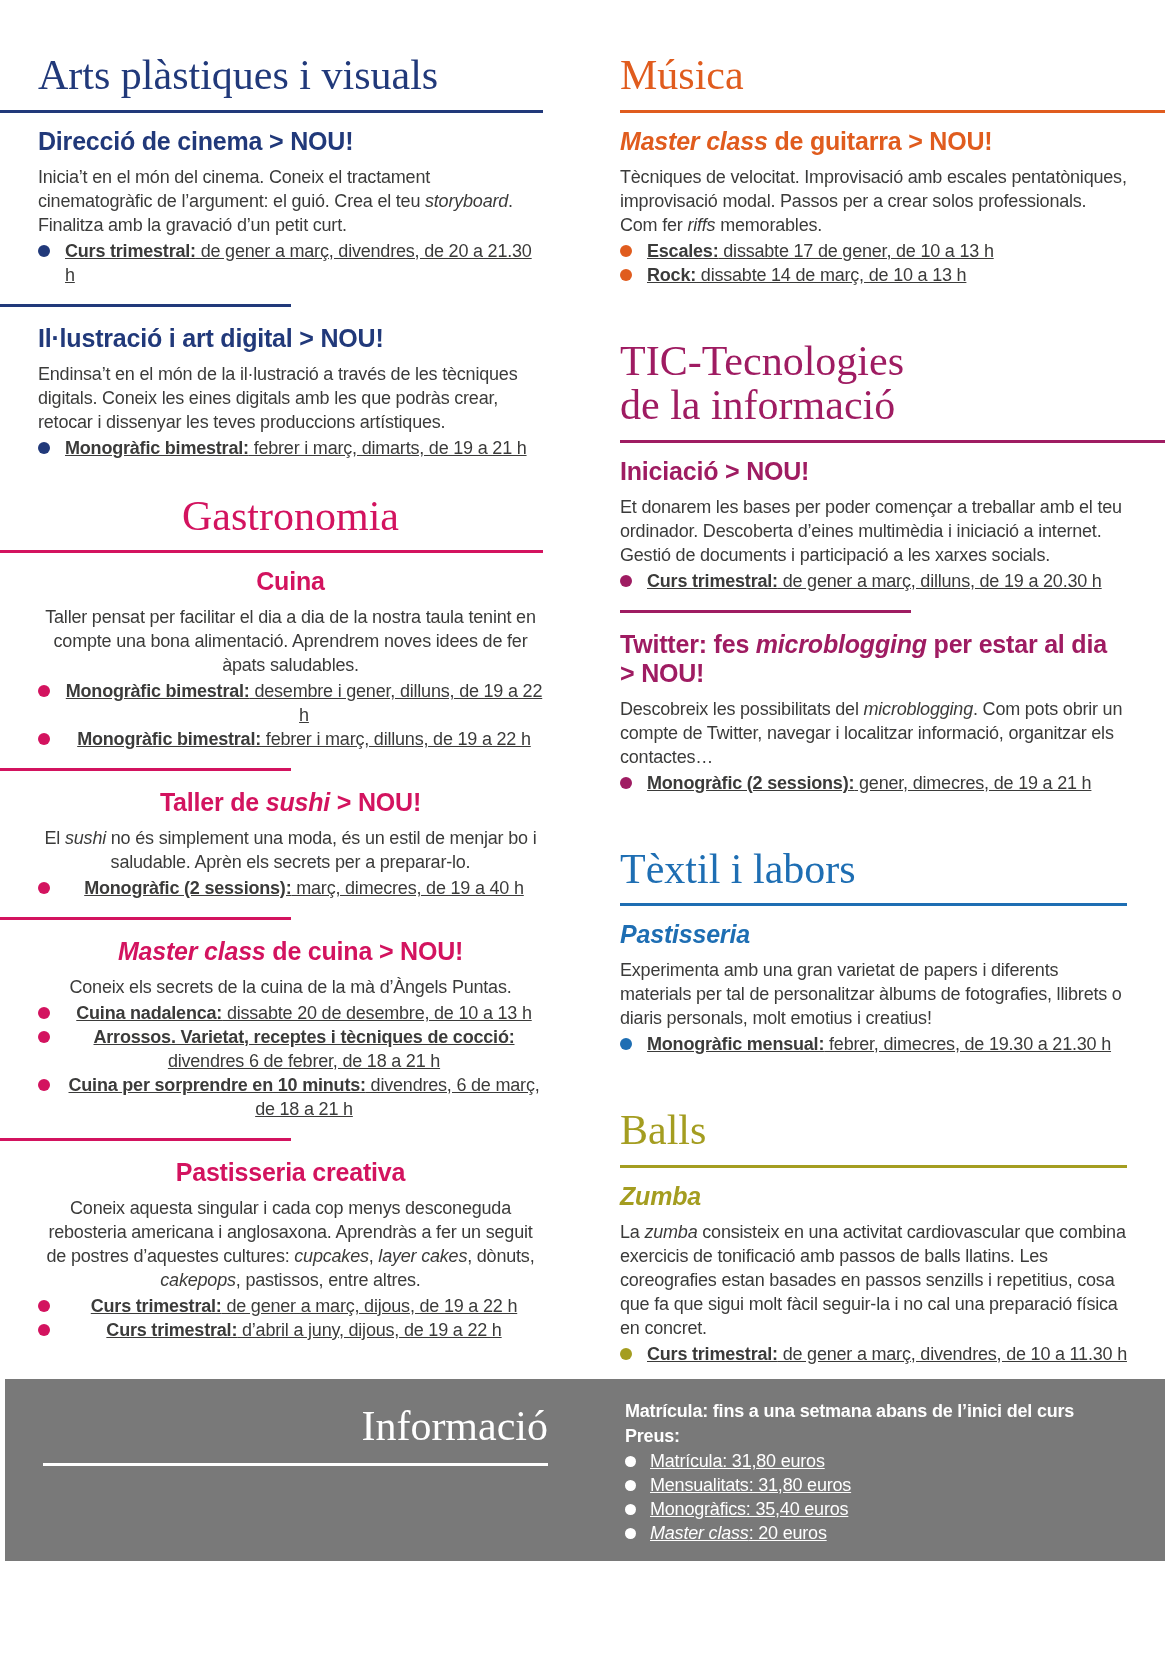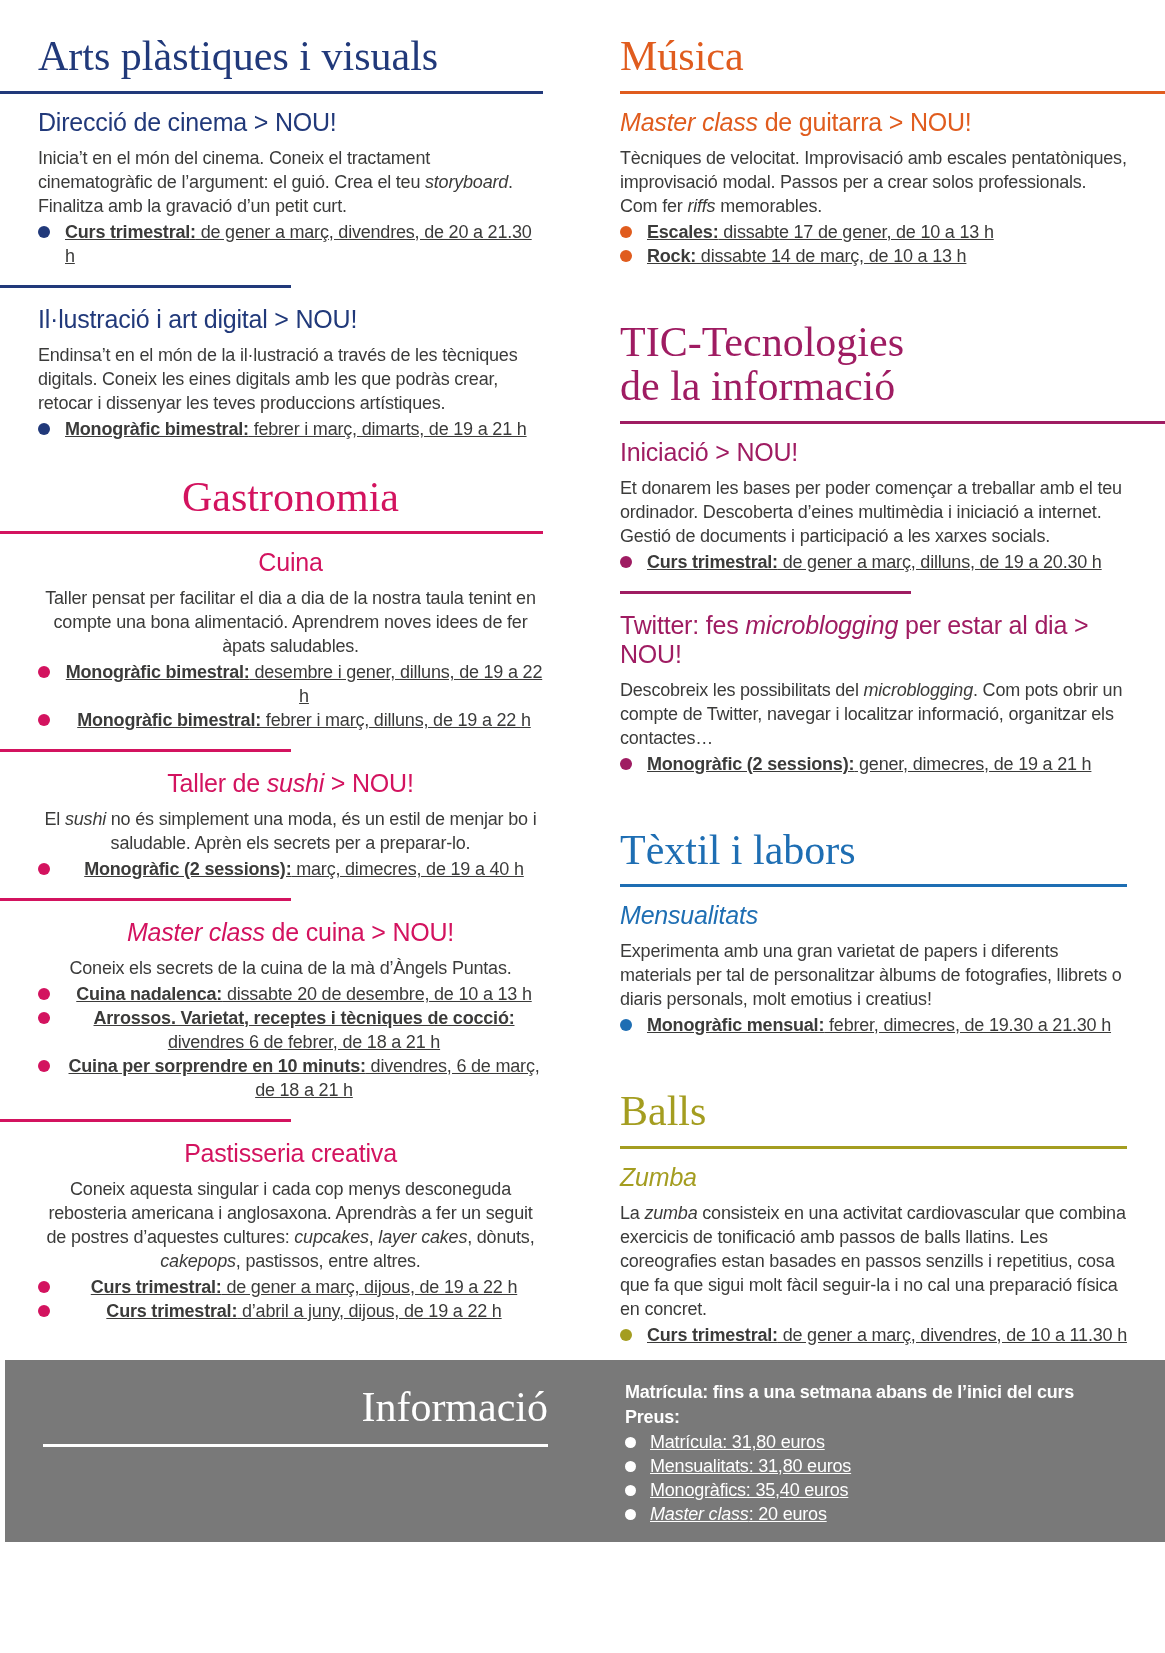--- a/index.html
+++ b/index.html
@@ -1,39 +1,39 @@
 <!DOCTYPE html>
 <html><head>
 <meta charset="utf-8">
 <style>
   html,body{margin:0;padding:0;background:#fff;}
   .page{
     width:1165px;height:1542px;position:relative;overflow:hidden;background:#fff;
-    font-family:"Liberation Sans",sans-serif;color:#3b3b3a;letter-spacing:-0.2px;
+    font-family:"Liberation Sans",sans-serif;color:#3b3b3a;letter-spacing:-0.2px;margin-top:19px;
   }
   .columns{display:flex;padding-top:34px;}
   .col{flex:none;}
   .col-left{width:505px;padding-left:38px;}
   .col-right{width:507px;margin-left:77px;}
   .col-left .section + .section{margin-top:34px;text-align:center;}
   .col-right .section + .section{margin-top:52px;}
   .section-title{
     font-family:"Liberation Serif",serif;font-weight:400;
     font-size:42px;line-height:1.06;color:var(--accent);
     margin:0 0 12px;letter-spacing:0;
   }
   .section-rule{border-top:3px solid var(--accent);margin:0 0 14px;}
   .col-left .section-rule{margin-left:-38px;}
   .section-musica .section-rule,
   .section-tic .section-rule{margin-right:-38px;}
   .divider{border-top:3px solid var(--accent);width:291px;margin:17px 0;}
   .col-left .divider{margin-left:-38px;}
   .course-heading{
     font-size:25px;line-height:1.16;color:var(--accent);
-    margin:4px 0 9px;font-weight:400;
+    margin:4px 0 9px;font-weight:700;
   }
   .course-body{font-size:18px;line-height:24px;margin:0 0 2px;}
   .bullets{list-style:none;margin:0;padding:0;text-decoration:underline;}
   .bullets li{position:relative;padding-left:27px;font-size:18px;line-height:24px;}
   .dot{position:absolute;left:0;top:6px;width:12px;height:12px;border-radius:50%;background:var(--accent);}
   em{font-style:italic;}
   strong{font-weight:700;}
   .footer{position:absolute;left:5px;bottom:0;width:1165px;height:182px;color:#fff;display:flex;}
   .footer-left{width:543px;flex:none;box-sizing:border-box;padding:26px 0 0 38px;}
   .footer-title{font-family:"Liberation Serif",serif;font-size:42px;line-height:1;text-align:right;letter-spacing:0;}
@@ -118,21 +118,21 @@
           <div class="divider"></div>
           <h2 class="course-heading"><span>Twitter: fes </span><em>microblogging</em><span> per estar al dia &gt; NOU!</span></h2>
           <p class="course-body"><span>Descobreix les possibilitats del </span><em>microblogging</em><span>. Com pots obrir un compte de Twitter, navegar i localitzar informació, organitzar els contactes…</span></p>
           <ul class="bullets">
             <li><span class="dot"></span><span class="li-text"><strong>Monogràfic (2 sessions):</strong><span> gener, dimecres, de 19 a 21 h</span></span></li>
           </ul>
         </section>
         <section class="section section-textil" style="--accent: #1e6eb3;">
           <h1 class="section-title">Tèxtil i labors</h1>
           <div class="section-rule"></div>
-          <h2 class="course-heading"><em>Mensualitats</em></h2>
+          <h2 class="course-heading"><em>Pastisseria</em></h2>
           <p class="course-body"><span>Experimenta amb una gran varietat de papers i diferents materials per tal de personalitzar àlbums de fotografies, llibrets o diaris personals, molt emotius i creatius!</span></p>
           <ul class="bullets">
             <li><span class="dot"></span><span class="li-text"><strong>Monogràfic mensual:</strong><span> febrer, dimecres, de 19.30 a 21.30 h</span></span></li>
           </ul>
         </section>
         <section class="section section-balls" style="--accent: #a49d20;">
           <h1 class="section-title">Balls</h1>
           <div class="section-rule"></div>
           <h2 class="course-heading"><em>Zumba</em></h2>
           <p class="course-body"><span>La </span><em>zumba</em><span> consisteix en una activitat cardiovascular que combina exercicis de tonificació amb passos de balls llatins. Les coreografies estan basades en passos senzills i repetitius, cosa que fa que sigui molt fàcil seguir-la i no cal una preparació física en concret.</span></p>

